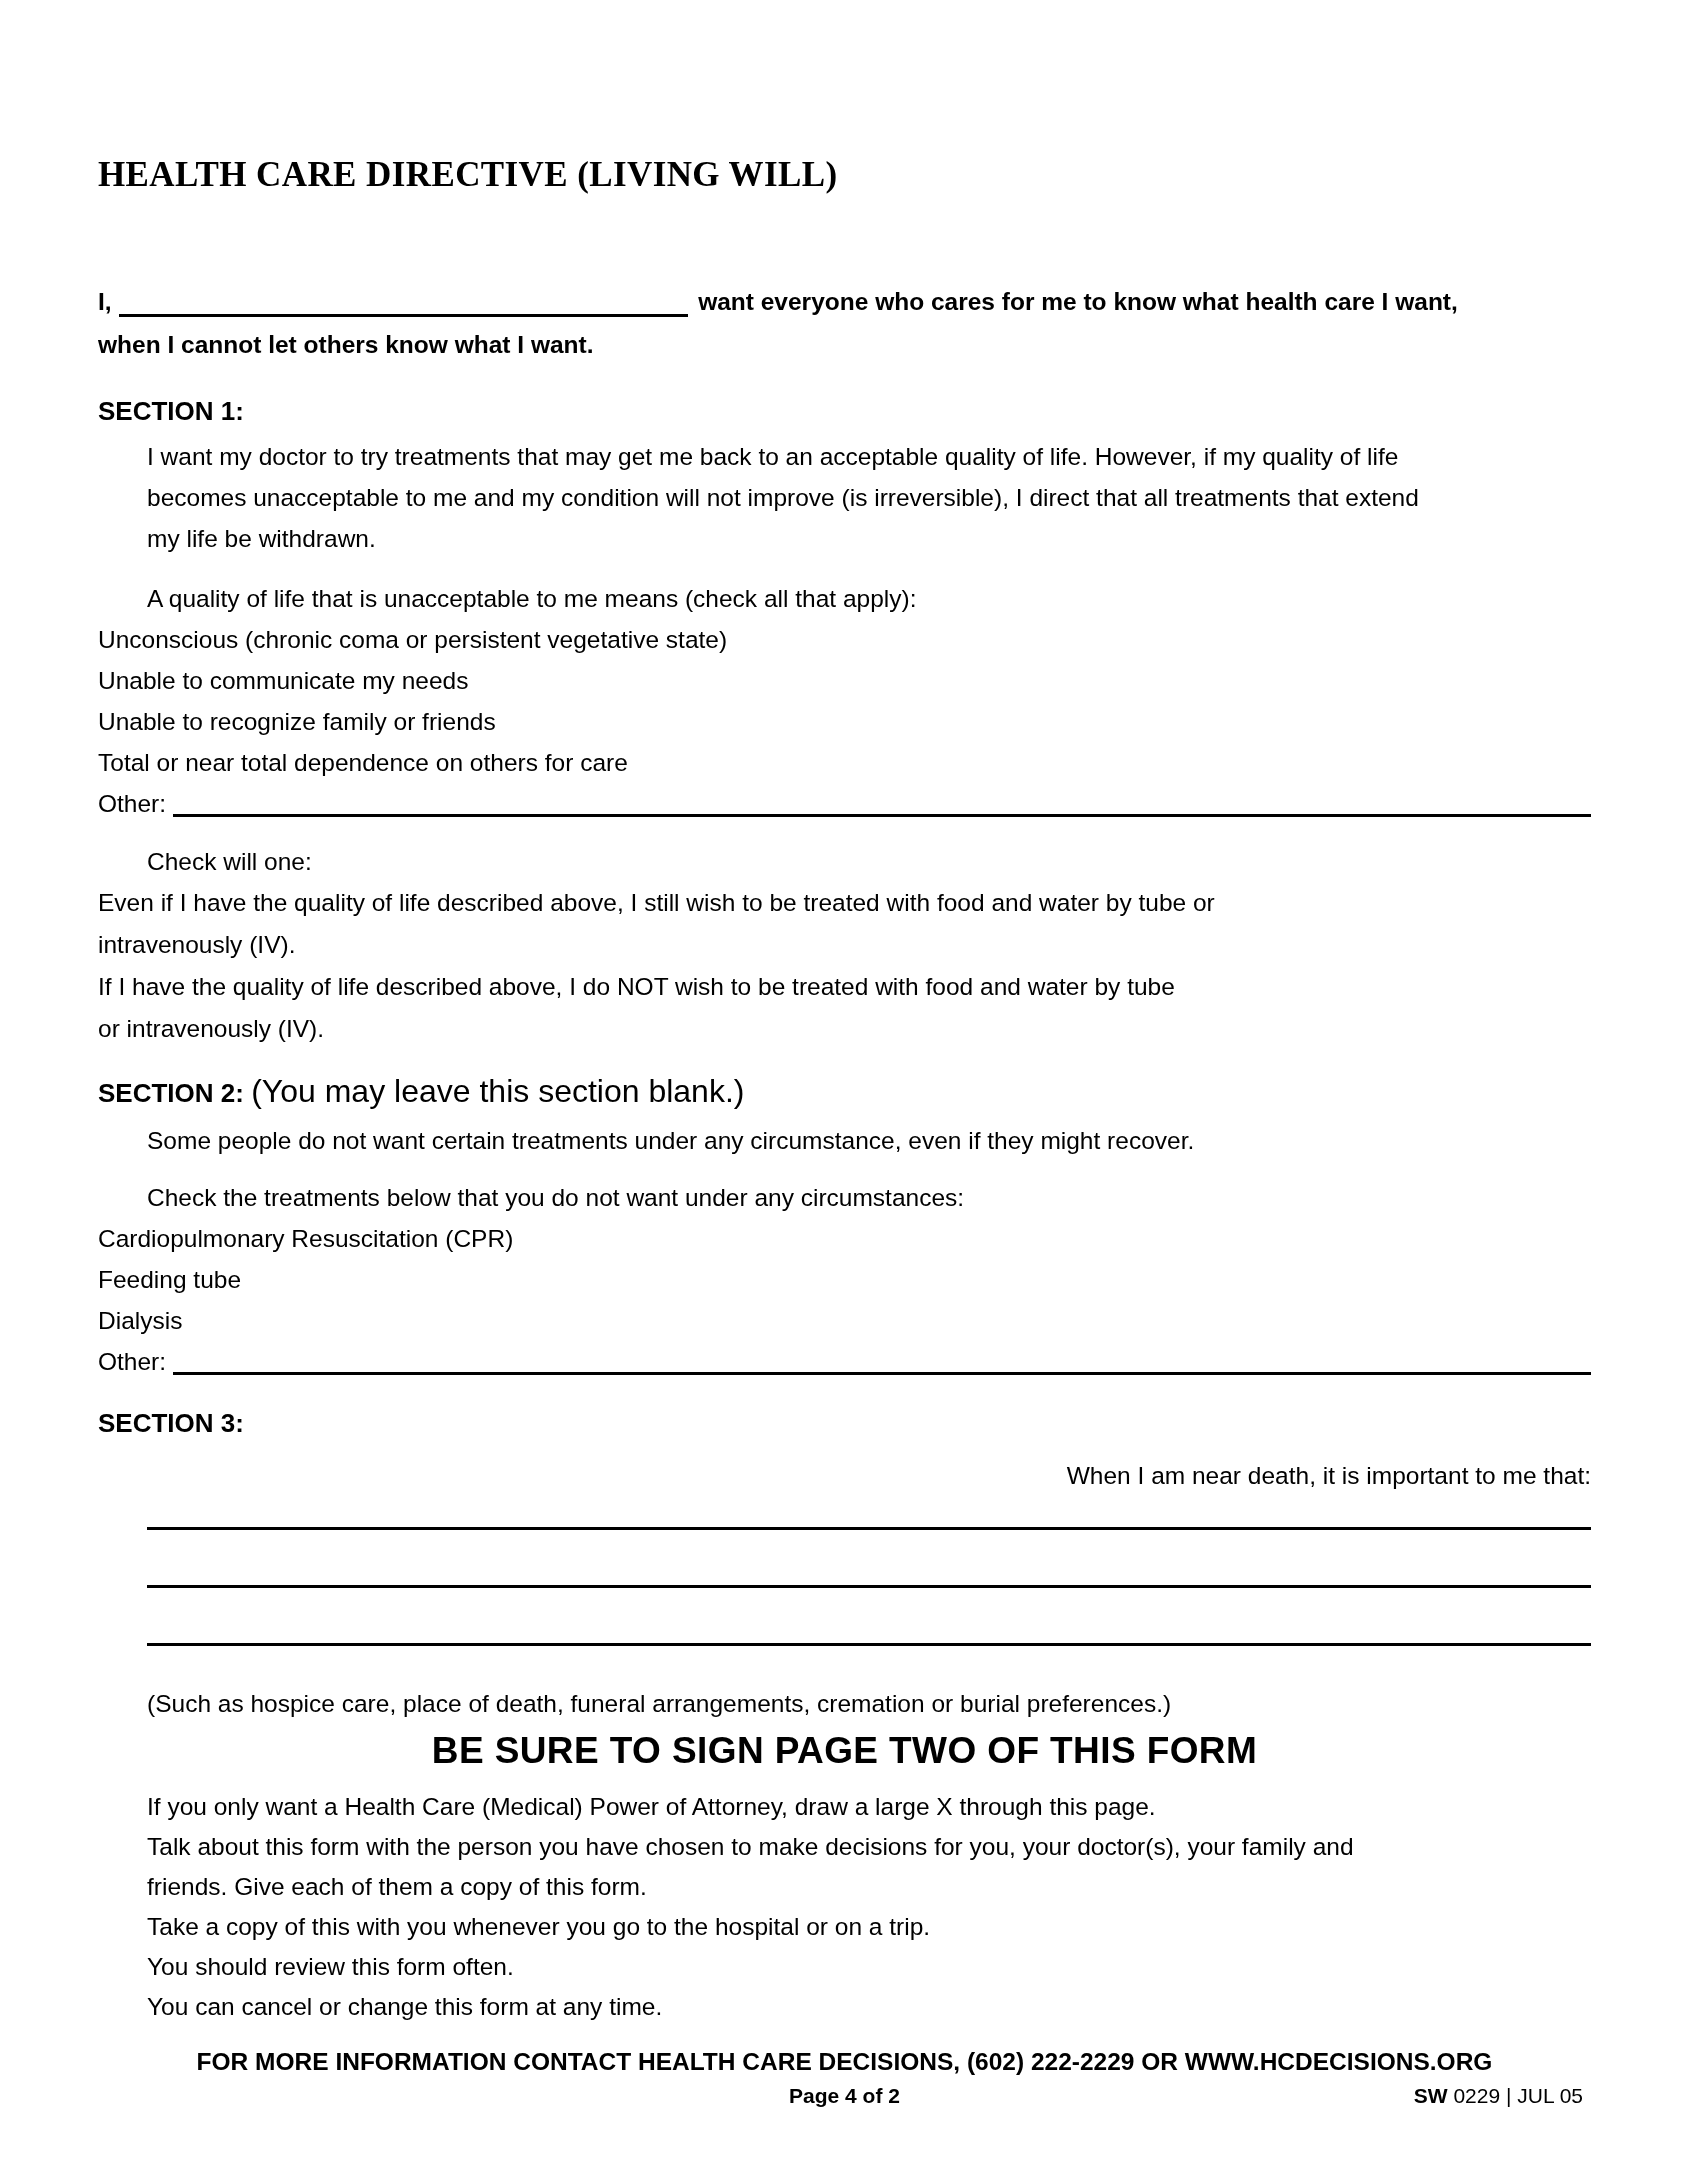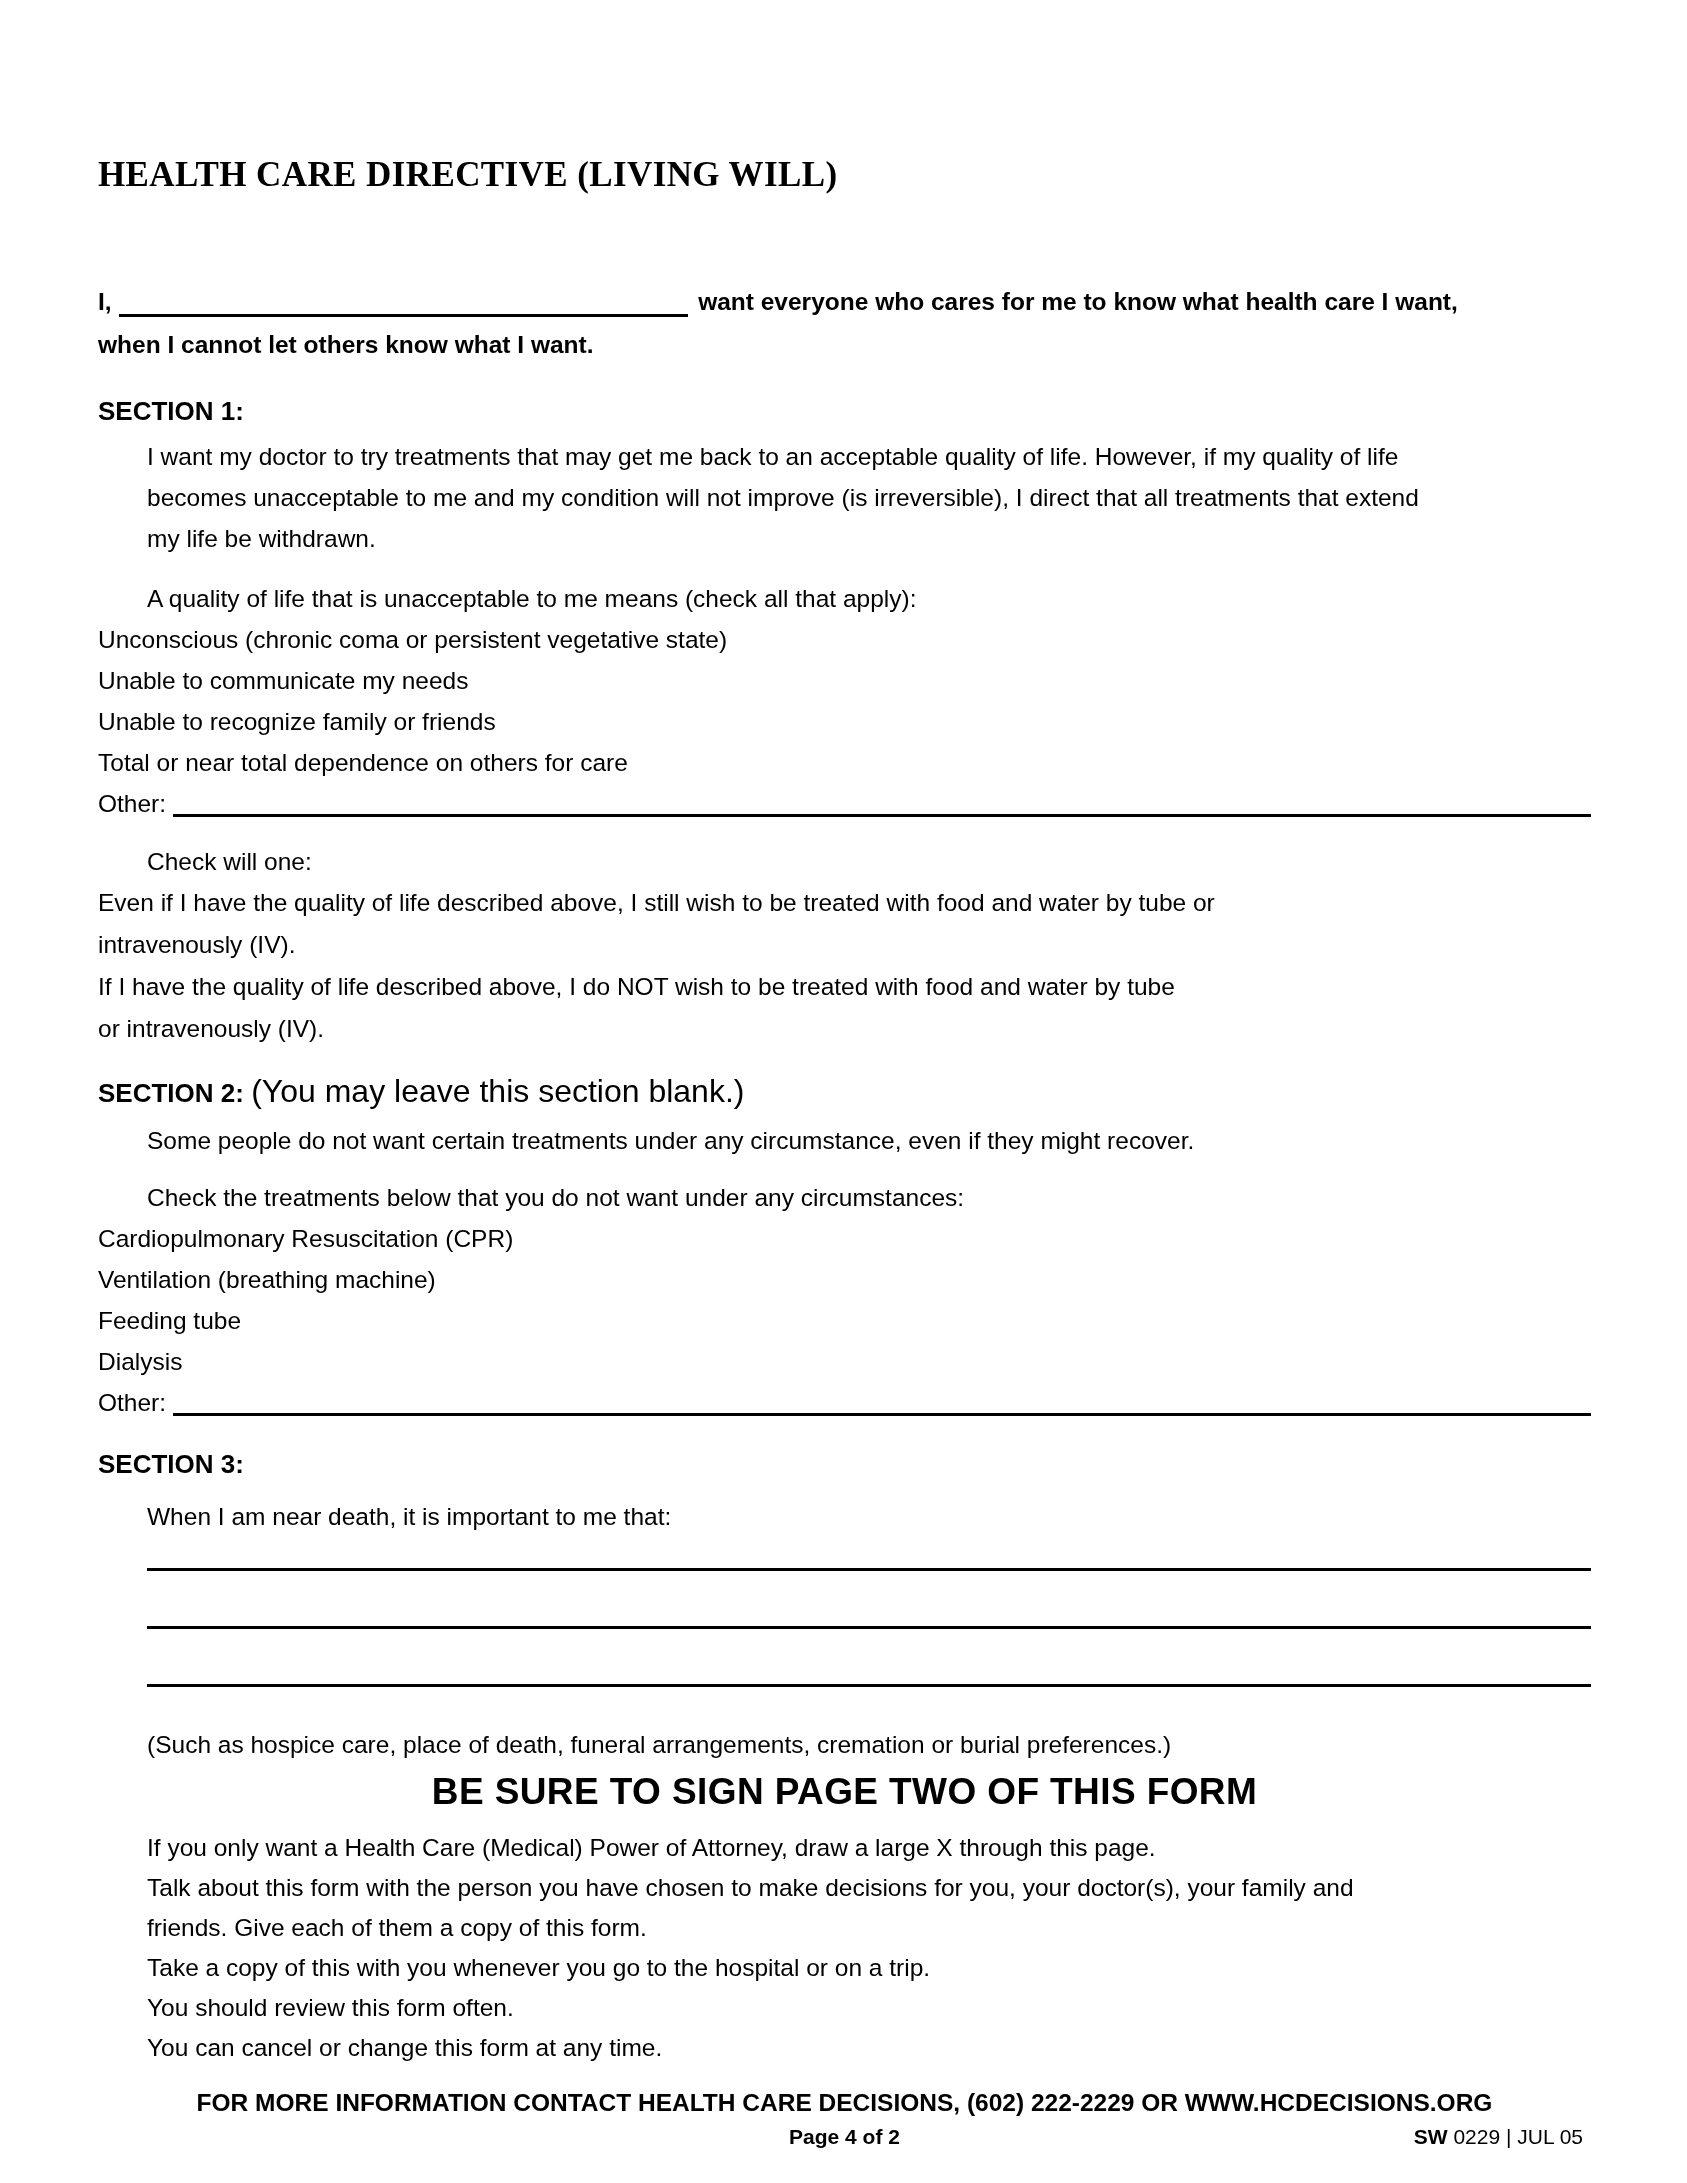--- a/index.html
+++ b/index.html
@@ -41,21 +41,21 @@
   .other-row { display:flex; align-items:stretch; }
   .other-row .fill {
     flex:1 1 auto;
     border-bottom:3.5px solid #000;
     margin:0 0 7px 7px;
   }
   .s2head { margin-top:21px; }
   .s2para { margin-top:7px; }
   .s2lead { margin-top:15.7px; }
   .s3head { margin-top:21px; }
-  .s3lead { margin-top:12.2px; display:flex; }
+  .s3lead { margin-top:12.2px; display:flex;justify-content:flex-end; }
   .s3lead .label { white-space:nowrap; }
   .write-line-first { height:31px; border-bottom:3.5px solid #000; }
   .write-line { height:55px; border-bottom:3.5px solid #000; }
   .s3note { margin-top:37px; }
   .banner {
     margin-top:3.5px; text-align:center;
     font-weight:bold; font-size:37px; line-height:45px;
     letter-spacing:0.4px;
   }
   .instructions { margin-top:14px; line-height:40px; }
@@ -123,21 +123,20 @@
     <span>SECTION 2:</span>
     <span class="note"> </span><span class="note">(You may leave this section blank.)</span>
   </div>
 
   <div class="s2para indent1">Some people do not want certain treatments under any circumstance, even if they might recover.</div>
 
   <div class="s2lead indent1">Check the treatments below that you do not want under any circumstances:</div>
 
   <div class="indent2">
     <div class="checkline">Cardiopulmonary Resuscitation (CPR)</div>
-    <div class="checkline">Ventilation (breathing machine)</div>
     <div class="checkline">Feeding tube</div>
     <div class="checkline">Dialysis</div>
     <div class="checkline other-row">
       <span>Other:</span>
       <span class="fill"></span>
     </div>
   </div>
 
   <div class="sec-heading s3head">SECTION 3:</div>
 

